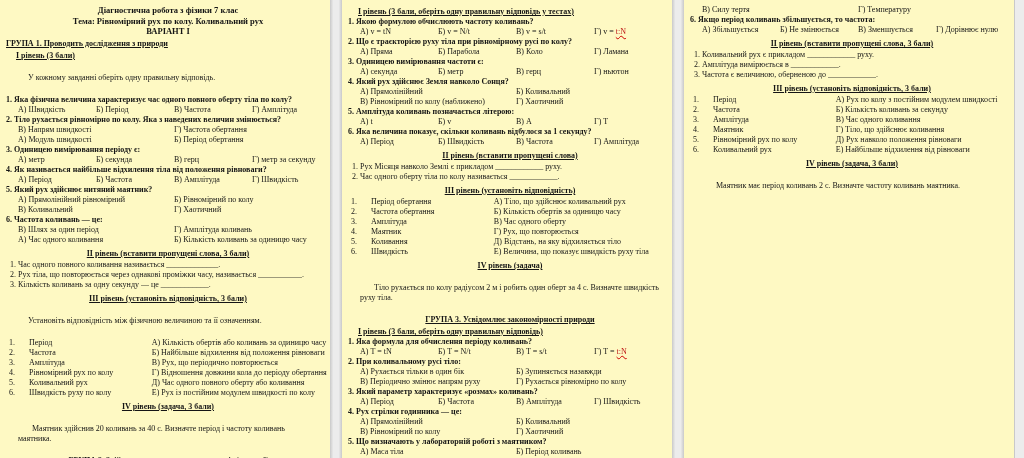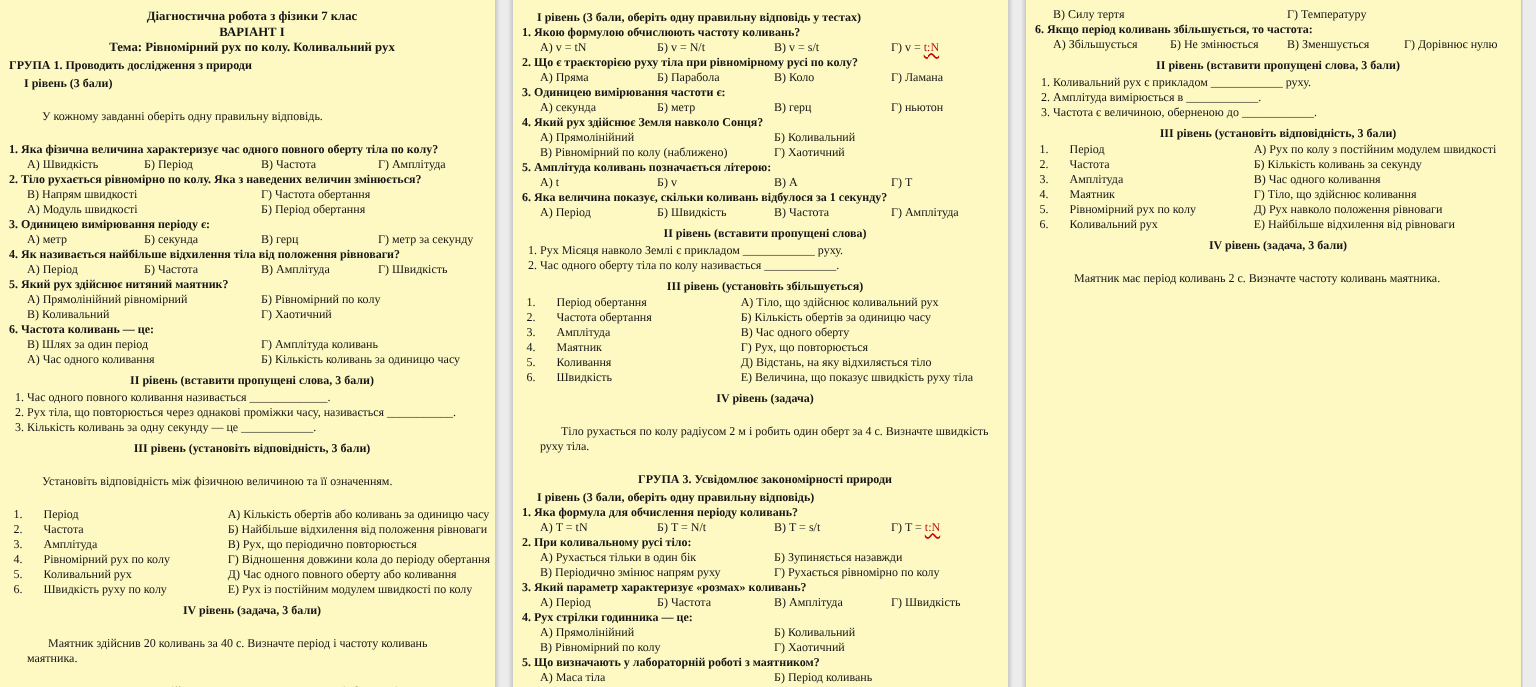--- a/index.html
+++ b/index.html
@@ -4,21 +4,21 @@
 <style>
   html,body{margin:0;padding:0;background:#dcdcdc;}
   .doc-view{width:1024px;height:458px;display:flex;overflow:hidden;
     font-family:"Liberation Serif","DejaVu Serif",serif;font-size:8px;line-height:1.25;color:#151515;}
   .page{width:330px;height:458px;background:#fef9c3;box-sizing:border-box;
     padding:5px 0 0 6px;overflow:hidden;flex:0 0 auto;}
   .page-gap{width:12px;height:458px;flex:0 0 auto;
     background:linear-gradient(90deg,#c9c9c9 0,#ececec 28%,#ececec 72%,#c9c9c9 100%);}
   .edge-strip{width:10px;height:458px;flex:0 0 auto;background:#ececec;border-left:1px solid #c9c9c9;}
   .c-line{text-align:center;font-weight:bold;font-size:8.5px;}
-  .heading{font-weight:bold;margin-top:2px;}
+  .heading{font-weight:bold;margin-top:2px;text-decoration:underline;}
   .heading.center{text-align:center;margin-top:4px;margin-bottom:1px;}
   .para{margin:12px;}
   .q-text{font-weight:bold;}
   .opt-row{display:flex;padding-left:12px;}
   .opt-row .opt{flex:1 1 50%;min-width:0;}
   .opt-row.cols4 .opt{flex:1 1 25%;}
   .fill-line{padding-left:4px;}
   .match{display:flex;margin-top:1px;}
   .match-left{width:45%;flex:0 0 auto;}
   .match-right{width:55%;flex:0 0 auto;}
@@ -28,22 +28,22 @@
   .red-wavy{color:#bb1111;text-decoration:underline;text-decoration-style:wavy;
     text-decoration-color:#cc0000;text-decoration-thickness:1px;}
   .indent10{padding-left:10px;}
 </style>
 </head>
 <body>
 
 <div class="doc-view">
   <div class="page">
       <div class="c-line">Діагностична робота з фізики  7 клас</div>
+      <div class="c-line">Тема: Рівномірний рух по колу. Коливальний рух</div>
       <div class="c-line">ВАРІАНТ І</div>
-      <div class="c-line">Тема: Рівномірний рух по колу. Коливальний рух</div>
       <div class="heading">ГРУПА 1. Проводить дослідження з природи</div>
       <div class="heading indent10">І рівень (3 бали)</div>
       <div class="para indent10">У кожному завданні оберіть одну правильну відповідь.</div>
       <div class="q">
         <div class="q-text">1. Яка фізична величина характеризує час одного повного оберту тіла по колу?</div>
         <div class="opt-row cols4">
           <span class="opt">А) Швидкість</span>
           <span class="opt">Б) Період</span>
           <span class="opt">В) Частота</span>
           <span class="opt">Г) Амплітуда</span>
@@ -201,21 +201,21 @@
         <div class="opt-row cols4">
           <span class="opt">А) Період</span>
           <span class="opt">Б) Швидкість</span>
           <span class="opt">В) Частота</span>
           <span class="opt">Г) Амплітуда</span>
         </div>
       </div>
       <div class="heading center">ІІ рівень (вставити пропущені слова)</div>
       <div class="fill-line">1. Рух Місяця навколо Землі є прикладом ____________ руху.</div>
       <div class="fill-line">2. Час одного оберту тіла по колу називається ____________.</div>
-      <div class="heading center">ІІІ рівень (установіть збільшується)</div>
+      <div class="heading center">ІІІ рівень (установіть відповідність)</div>
       <div class="match">
         <div class="match-left">
           <div class="m-row">
             <span class="m-num">1.</span>
             <span>Період обертання</span>
           </div>
           <div class="m-row">
             <span class="m-num">2.</span>
             <span>Частота обертання</span>
           </div>

